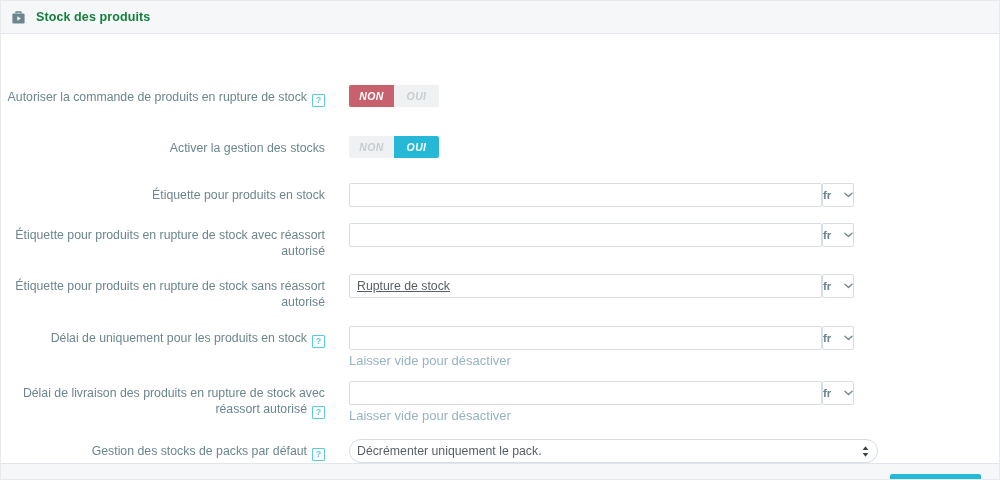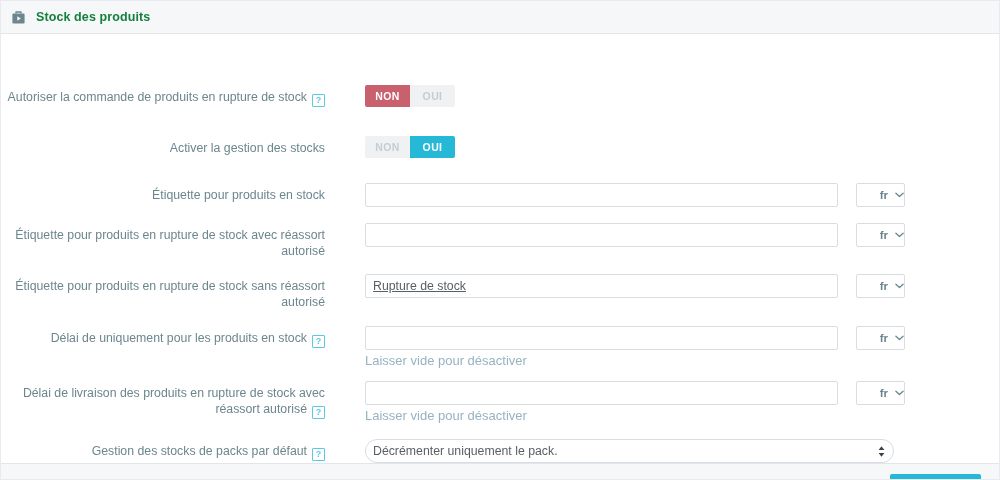--- a/index.html
+++ b/index.html
@@ -52,21 +52,20 @@
     background: #ffffff;
     padding: 17px 0 0 0;
     position: relative;
   }
 
   .form-row {
     display: flex;
     align-items: flex-start;
     margin-bottom: 0;
     padding: 0;
-    gap: 16px;
   }
   .form-label {
     width: 348px;
     min-width: 348px;
     text-align: right;
     padding-right: 24px;
     font-size: 12.3px;
     color: #6c868e;
     line-height: 16px;
     padding-top: 4px;
@@ -93,20 +92,21 @@
     flex: 1 1 auto;
     padding-right: 0;
   }
 
   
   .switch {
     display: inline-flex;
     height: 22px;
     overflow: hidden;
     border-radius: 2px;
+    font-style: italic;
   }
   .switch .seg {
     width: 45px;
     height: 22px;
     line-height: 22px;
     text-align: center;
     font-size: 10.5px;
     font-weight: bold;
     letter-spacing: .4px;
     cursor: pointer;
@@ -127,29 +127,29 @@
     font-size: 12.3px;
     color: #585f66;
     padding: 0 7px;
     font-family: "Liberation Sans", sans-serif;
     outline: none;
     text-decoration: underline;
   }
   .text-input::placeholder { color: #b7c0c7; }
 
   .lang-select {
-    margin-left: 18px;
-    width: 49px;
+    margin-left: 0;
+    width: 32px;
     height: 24px;
     border: 1px solid #d7dde2;
     border-radius: 2px;
     background: #ffffff;
     display: flex;
     align-items: center;
-    justify-content: flex-end;
+    justify-content: space-between;
     gap: 7px;
     cursor: pointer;
   }
   .lang-select .lang-code {
     font-size: 11.5px;
     color: #6c868e;
     font-weight: bold;
   }
   .chev {
     width: 9px; height: 6px; display:block;

